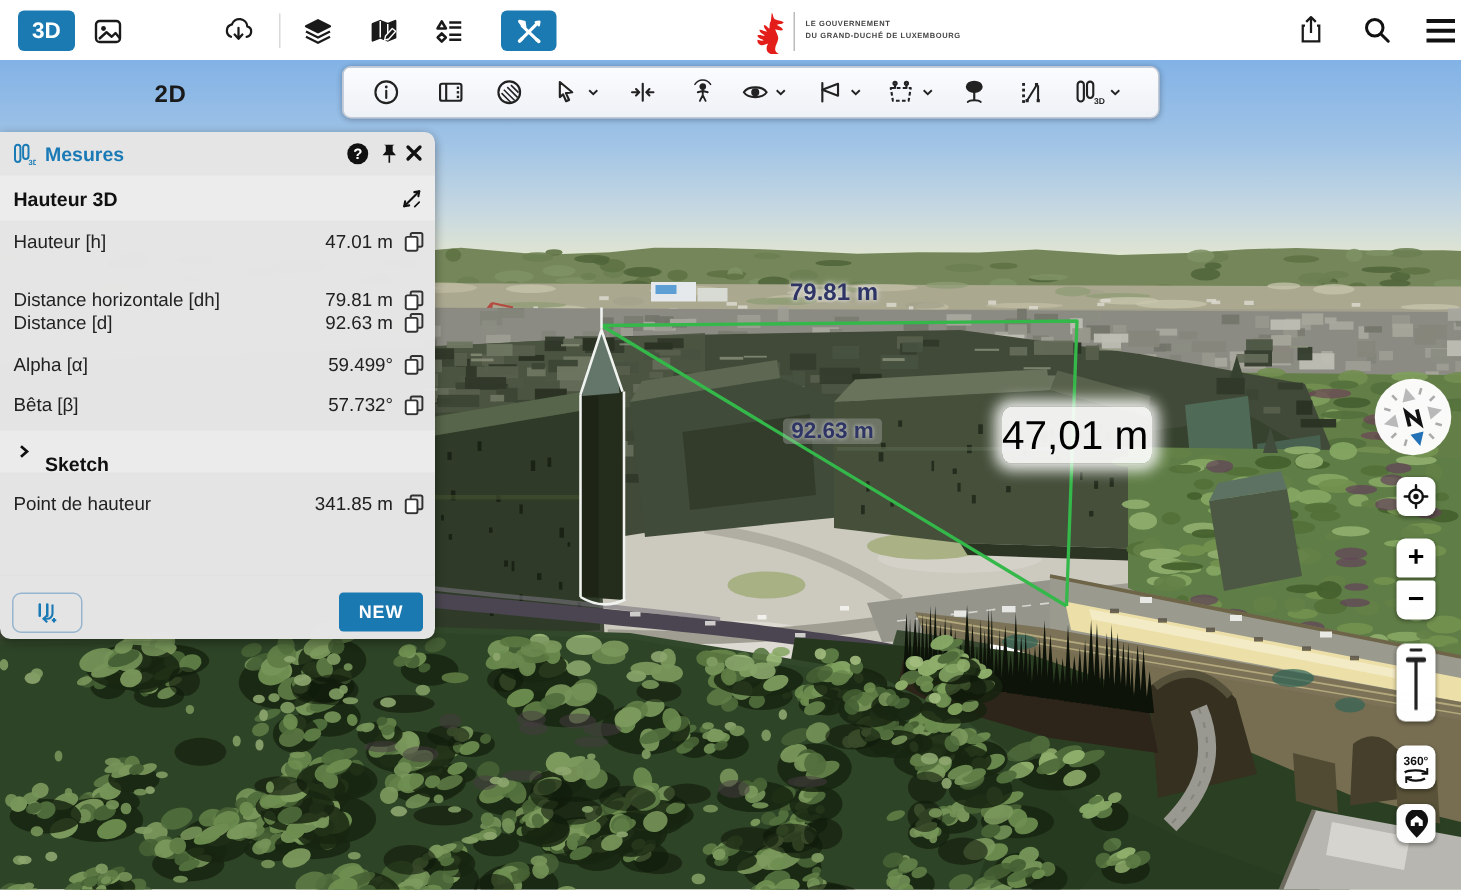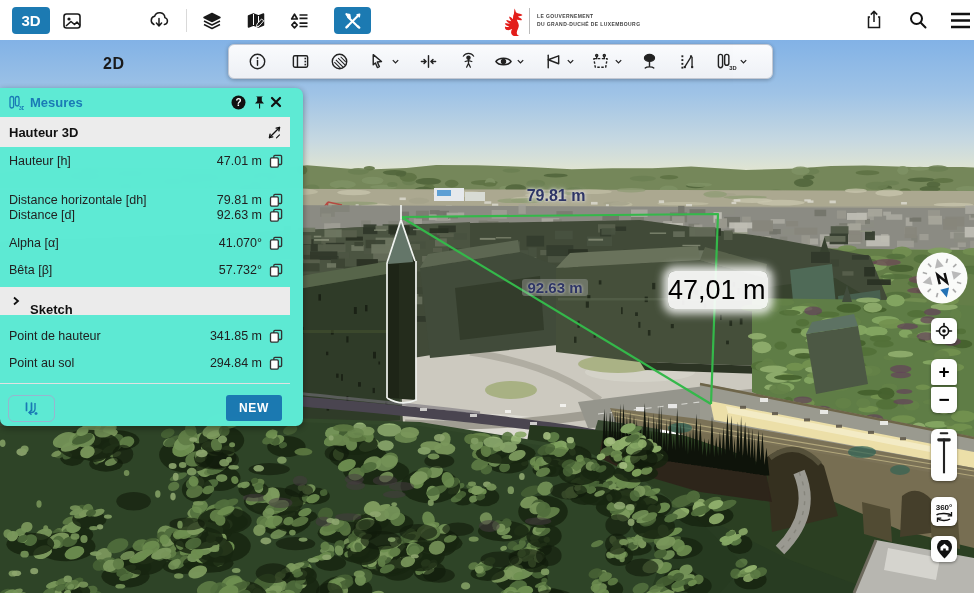--- a/index.html
+++ b/index.html
@@ -39,24 +39,24 @@
         text-shadow:0 0 3px rgba(235,235,235,.9),0 0 6px rgba(215,215,215,.8);}
   #lab2{left:522px;top:279px;width:66px;font-size:15px;text-align:center;
         background:rgba(190,190,190,.35);border-radius:3px;
         text-shadow:0 0 3px rgba(230,230,230,.9);}
   #lab3{left:668px;top:271px;width:100px;height:38px;background:rgba(255,255,255,.92);
         opacity:.999;will-change:transform;
         border-radius:7px;box-shadow:0 0 9px 5px rgba(255,255,255,.85);
         color:#000;font-size:27px;font-weight:normal;text-align:left;
         line-height:38px;z-index:5;}
   
-  #panel{left:0;top:88px;width:290px;height:338px;background:#5eead4;z-index:25;
+  #panel{left:0;top:88px;width:290px;height:338px;background:#e5e5e5;z-index:25;
          opacity:.999;will-change:transform;
          border-radius:0 7px 7px 7px;box-shadow:0 2px 7px rgba(0,0,0,.4);
-         font-size:12.5px;color:#222;padding-left:13px;}
+         font-size:12.5px;color:#222;}
   .prow{position:absolute;left:0;width:290px;display:flex;align-items:center;}
   .gray{background:#ececec;}
   .plab{margin-left:9px;}
   .pval{position:absolute;right:28px;text-align:right;}
   .pcopy{position:absolute;right:7px;top:50%;margin-top:-7px;width:14px;height:14px;}
   #pfoot-line{left:0;top:295px;width:290px;height:1px;background:#e2e2e2;}
   #pbtn1{left:8px;top:307px;width:45px;height:25px;border:1px solid #98b6cf;
          border-radius:6px;display:flex;align-items:center;justify-content:center;}
   #pbtnnew{left:226px;top:307px;width:56px;height:26px;border-radius:3px;
            font-size:12px;font-weight:bold;letter-spacing:.6px;}
@@ -2417,45 +2417,37 @@
 <div class="prow" style="top:113.8px;height:27.4px;">
       <span class="plab">Distance [d]</span>
       <span class="pval">92.63 m</span>
       <svg class="pcopy" viewBox="0 0 14 14" fill="none" stroke="#333" stroke-width="1.3">
         <rect x="4.8" y="1.3" width="7.8" height="9.2" rx="1.1"></rect>
         <rect x="1.5" y="3.9" width="7.8" height="9.2" rx="1.1" fill="#fff"></rect>
       </svg>
     </div>
 <div class="prow" style="top:141.2px;height:27.4px;">
       <span class="plab">Alpha [α]</span>
-      <span class="pval">41.070°</span>
+      <span class="pval">59.499°</span>
       <svg class="pcopy" viewBox="0 0 14 14" fill="none" stroke="#333" stroke-width="1.3">
         <rect x="4.8" y="1.3" width="7.8" height="9.2" rx="1.1"></rect>
         <rect x="1.5" y="3.9" width="7.8" height="9.2" rx="1.1" fill="#fff"></rect>
       </svg>
     </div>
 <div class="prow" style="top:168.6px;height:27.4px;">
       <span class="plab">Bêta [β]</span>
       <span class="pval">57.732°</span>
       <svg class="pcopy" viewBox="0 0 14 14" fill="none" stroke="#333" stroke-width="1.3">
         <rect x="4.8" y="1.3" width="7.8" height="9.2" rx="1.1"></rect>
         <rect x="1.5" y="3.9" width="7.8" height="9.2" rx="1.1" fill="#fff"></rect>
       </svg>
     </div>
 <div class="prow" style="top:234px;height:27.4px;">
       <span class="plab">Point de hauteur</span>
       <span class="pval">341.85 m</span>
-      <svg class="pcopy" viewBox="0 0 14 14" fill="none" stroke="#333" stroke-width="1.3">
-        <rect x="4.8" y="1.3" width="7.8" height="9.2" rx="1.1"></rect>
-        <rect x="1.5" y="3.9" width="7.8" height="9.2" rx="1.1" fill="#fff"></rect>
-      </svg>
-    </div>
-<div class="prow" style="top:261px;height:27.4px;">
-      <span class="plab">Point au sol</span>
-      <span class="pval">294.84 m</span>
       <svg class="pcopy" viewBox="0 0 14 14" fill="none" stroke="#333" stroke-width="1.3">
         <rect x="4.8" y="1.3" width="7.8" height="9.2" rx="1.1"></rect>
         <rect x="1.5" y="3.9" width="7.8" height="9.2" rx="1.1" fill="#fff"></rect>
       </svg>
     </div>
   <div class="prow gray" style="top:199px;height:28px;font-weight:bold;font-size:13px;color:#111;">
     <svg style="margin-left:11px" width="10" height="10" viewBox="0 0 10 10" fill="none" stroke="#111" stroke-width="1.8">
       <path d="M3 1.5 L7 5 3 8.5"></path>
     </svg>
     <span style="margin-left:9px;margin-top:16px;">Sketch</span>

